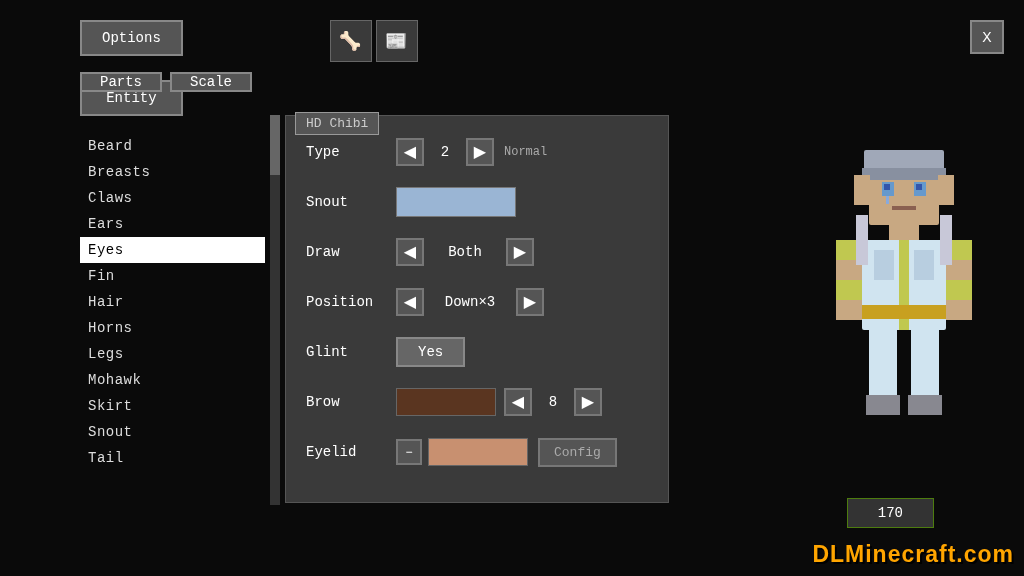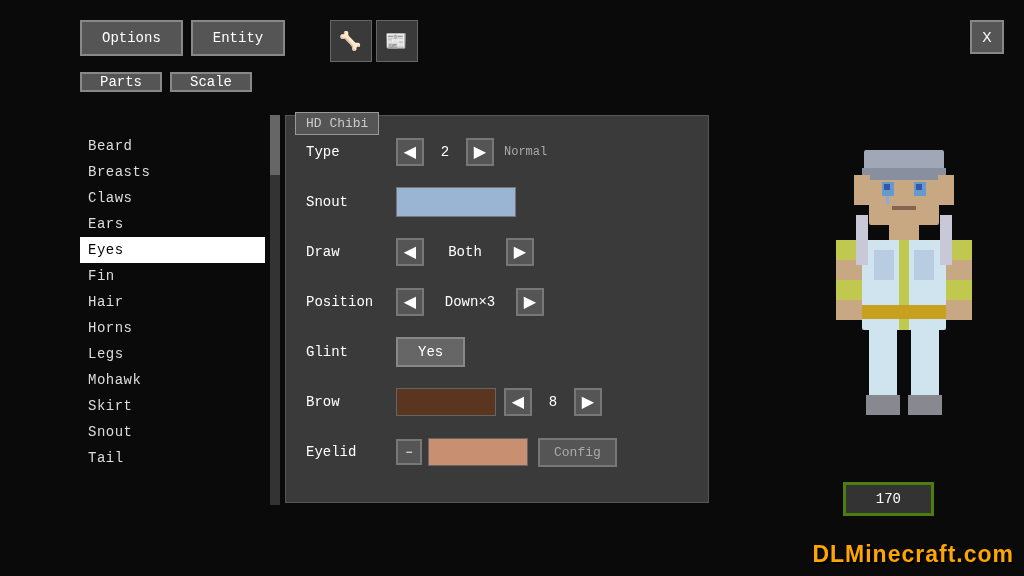--- a/index.html
+++ b/index.html
@@ -13,21 +13,22 @@
       overflow: hidden;
       position: relative;
     }
 
     
     .top-nav {
       position: absolute;
       top: 20px;
       left: 80px;
       display: flex;
-      gap: 8px;
+      gap: 24px;
+      flex-direction: column;
     }
     .nav-btn {
       background: #555;
       border: 2px solid #888;
       color: #fff;
       padding: 8px 20px;
       font-family: 'Courier New', monospace;
       font-size: 14px;
       cursor: pointer;
       min-width: 80px;
@@ -118,21 +119,21 @@
       background: #666;
       position: absolute;
       top: 0;
     }
 
     
     .main-panel {
       position: absolute;
       top: 115px;
       left: 285px;
-      width: 424px;
+      width: 384px;
       background: #3a3a3a;
       padding: 18px 20px;
       border: 1px solid #555;
     }
 
     .panel-row {
       display: flex;
       align-items: center;
       margin-bottom: 14px;
       min-height: 36px;
@@ -247,24 +248,24 @@
     
     .type-indicator {
       font-size: 12px;
       color: #aaa;
       margin-left: 4px;
     }
 
     
     .bottom-value {
       position: absolute;
-      bottom: 60px;
+      bottom: 48px;
       right: 90px;
       background: #333;
-      border: 3px solid #4d7c0f;
+      border: 1px solid #4d7c0f;
       color: #fff;
       padding: 6px 30px;
       font-size: 14px;
       text-align: center;
     }
 
     
     .watermark {
       position: absolute;
       bottom: 8px;

